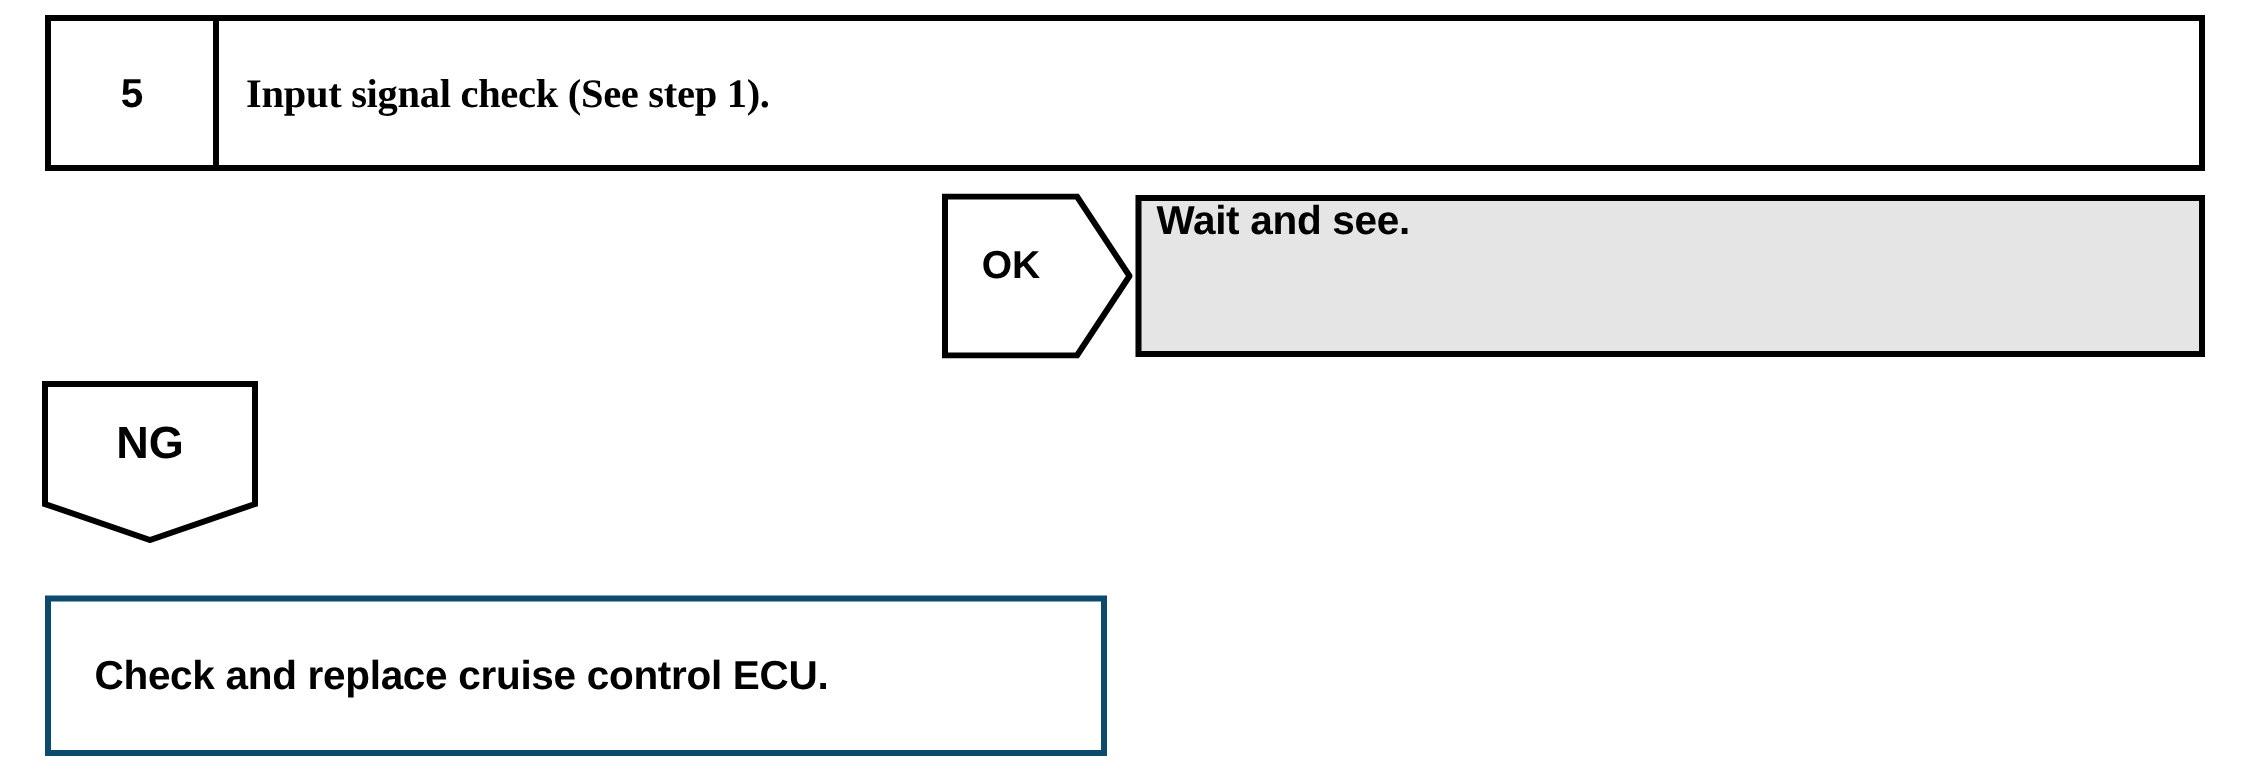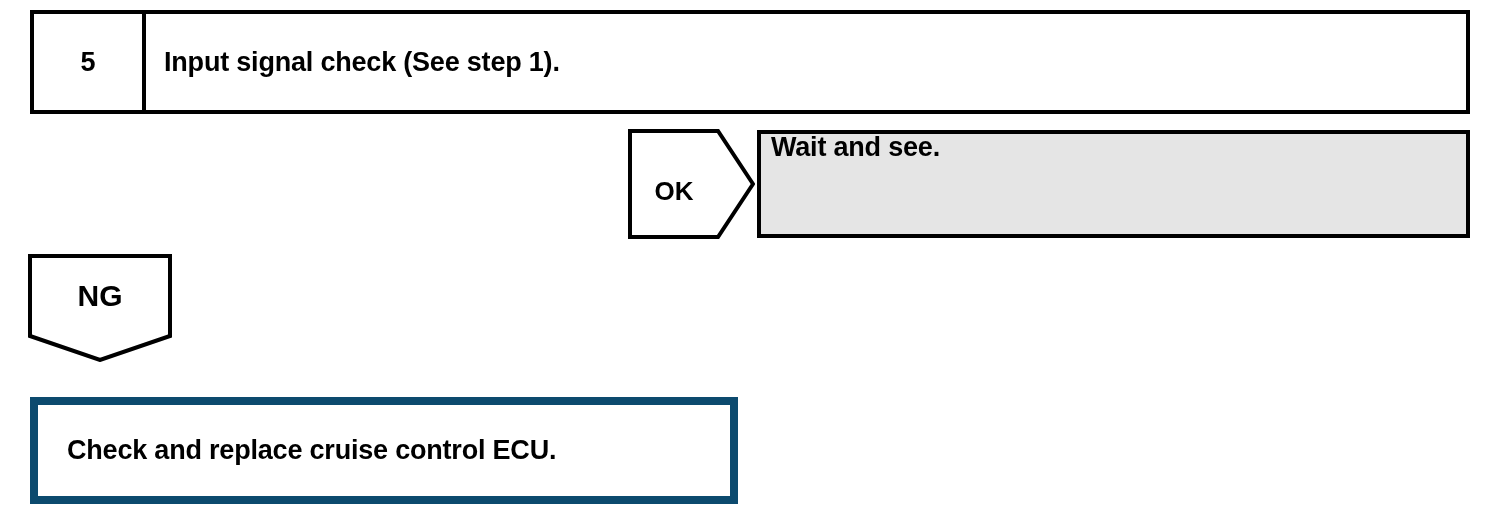--- a/index.html
+++ b/index.html
@@ -51,20 +51,21 @@
     letter-spacing: 0px;
   }
   .step-text-cell {
     position: absolute;
     left: 116px;
     top: 0;
     right: 0;
     height: 96px;
     display: flex;
     align-items: center;
+    font-family: Liberation Serif, serif;
   }
   .step-text {
     font-size: 27px;
     font-weight: bold;
     color: #000000;
     line-height: 1;
     padding-left: 14px;
     white-space: nowrap;
     letter-spacing: -0.2px;
   }
@@ -78,21 +79,21 @@
     height: 110px;
   }
   .ok-pentagon svg {
     display: block;
     width: 127px;
     height: 110px;
   }
   .ok-label {
     position: absolute;
     left: 628px;
-    top: 136px;
+    top: 121px;
     width: 92px;
     height: 110px;
     display: flex;
     align-items: center;
     justify-content: center;
     font-size: 26px;
     font-weight: bold;
     color: #000000;
     line-height: 1;
     pointer-events: none;
@@ -150,21 +151,21 @@
   }
 
   
   .result-box {
     position: absolute;
     left: 30px;
     top: 397px;
     width: 708px;   
     height: 107px;
     box-sizing: border-box;
-    border: 8px solid #0c4a6e;
+    border: 4px solid #0c4a6e;
     background: #ffffff;
     display: flex;
     align-items: center;
   }
   .result-text {
     font-size: 27px;
     font-weight: bold;
     color: #000000;
     line-height: 1;
     padding-left: 29px;

